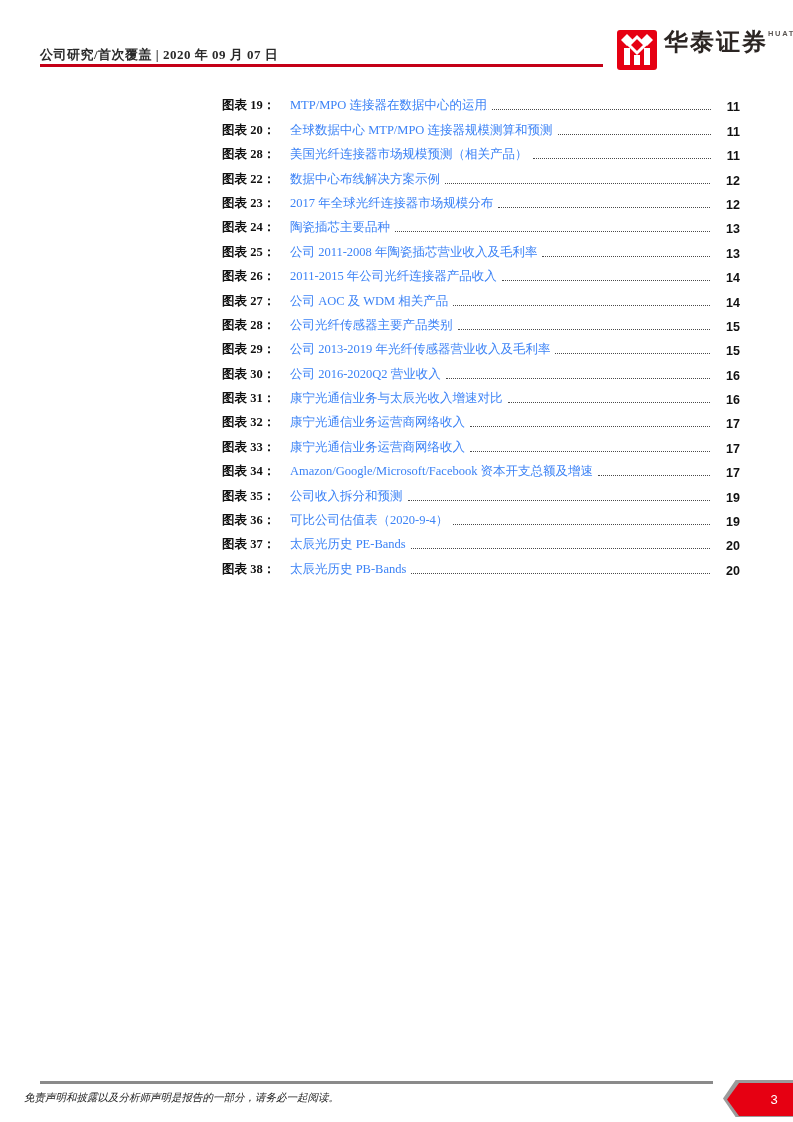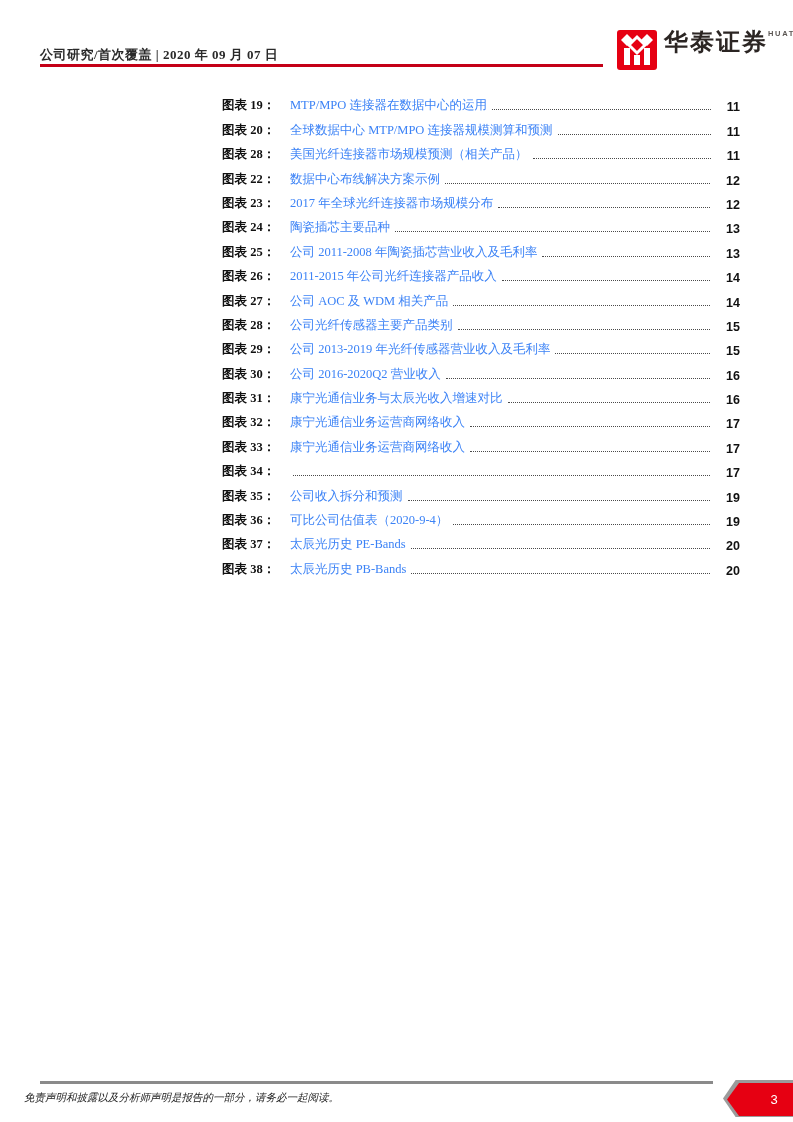--- a/index.html
+++ b/index.html
@@ -189,20 +189,21 @@
 
     <div class="toc-row">
       <span class="toc-lbl">图表 33：</span>
       <span class="toc-ttl">康宁光通信业务运营商网络收入</span>
       <span class="toc-dots"></span>
       <span class="toc-pg">17</span>
     </div>
 
     <div class="toc-row">
       <span class="toc-lbl">图表 34：</span>
+      <span class="toc-ttl">Amazon/Google/Microsoft/Facebook 资本开支总额及增速</span>
       <span class="toc-dots"></span>
       <span class="toc-pg">17</span>
     </div>
 
     <div class="toc-row">
       <span class="toc-lbl">图表 35：</span>
       <span class="toc-ttl">公司收入拆分和预测</span>
       <span class="toc-dots"></span>
       <span class="toc-pg">19</span>
     </div>

